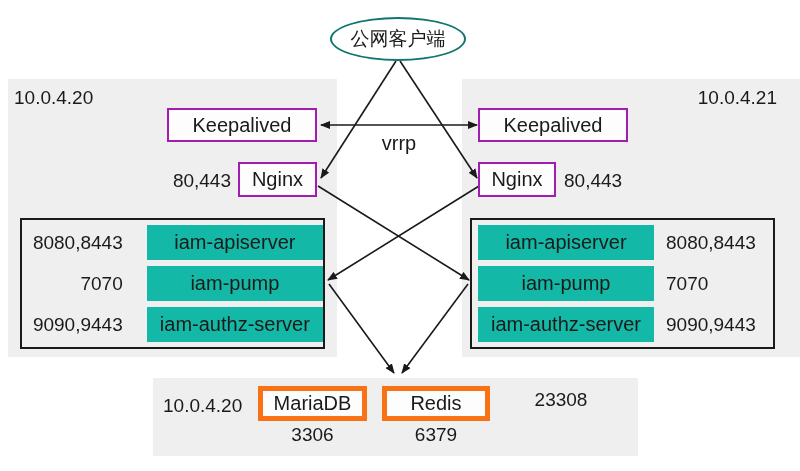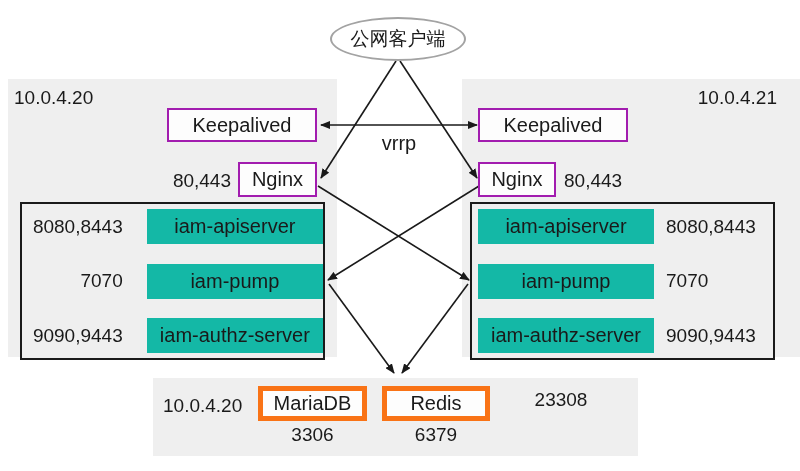--- a/index.html
+++ b/index.html
@@ -24,27 +24,27 @@
   }
   .kl{left:167px;top:108px;width:150px;height:34px;}
   .kr{left:478px;top:108px;width:150px;height:34px;}
   .nl{left:238px;top:162px;width:79px;height:35px;}
   .nr{left:478px;top:162px;width:78px;height:35px;}
   .portlbl{position:absolute;font-size:19px;line-height:19px;white-space:nowrap;}
   .nginx-port-left{left:150px;top:171px;width:81px;text-align:right;}
   .nginx-port-right{left:564px;top:171px;}
   .ellipse{
     position:absolute;left:330px;top:17px;width:136px;height:44px;
-    border:2px solid #a3a3a3;border-radius:50%;background:#ffffff;
+    border:2px solid #0f766e;border-radius:50%;background:#ffffff;
     display:flex;align-items:center;justify-content:center;
     font-size:19px;box-sizing:border-box;white-space:nowrap;
   }
   .vrrp{position:absolute;left:354px;top:132px;width:90px;text-align:center;font-size:20px;}
   .iam-box{
-    position:absolute;top:202px;width:305px;height:158px;background:#efefef;
+    position:absolute;top:218px;width:305px;height:131px;background:#efefef;
     border:2px solid #1a1a1a;box-sizing:border-box;
     display:flex;flex-direction:column;justify-content:space-between;
     padding:5px 0;
   }
   .iam-left{left:20px;}
   .iam-right{left:470px;}
   .srow{display:flex;align-items:center;height:35px;}
   .sport{font-size:19px;white-space:nowrap;}
   .iam-left .sport{width:104px;text-align:right;padding-right:12px;order:0;}
   .iam-right .sport{padding-left:12px;order:1;text-align:left;}

